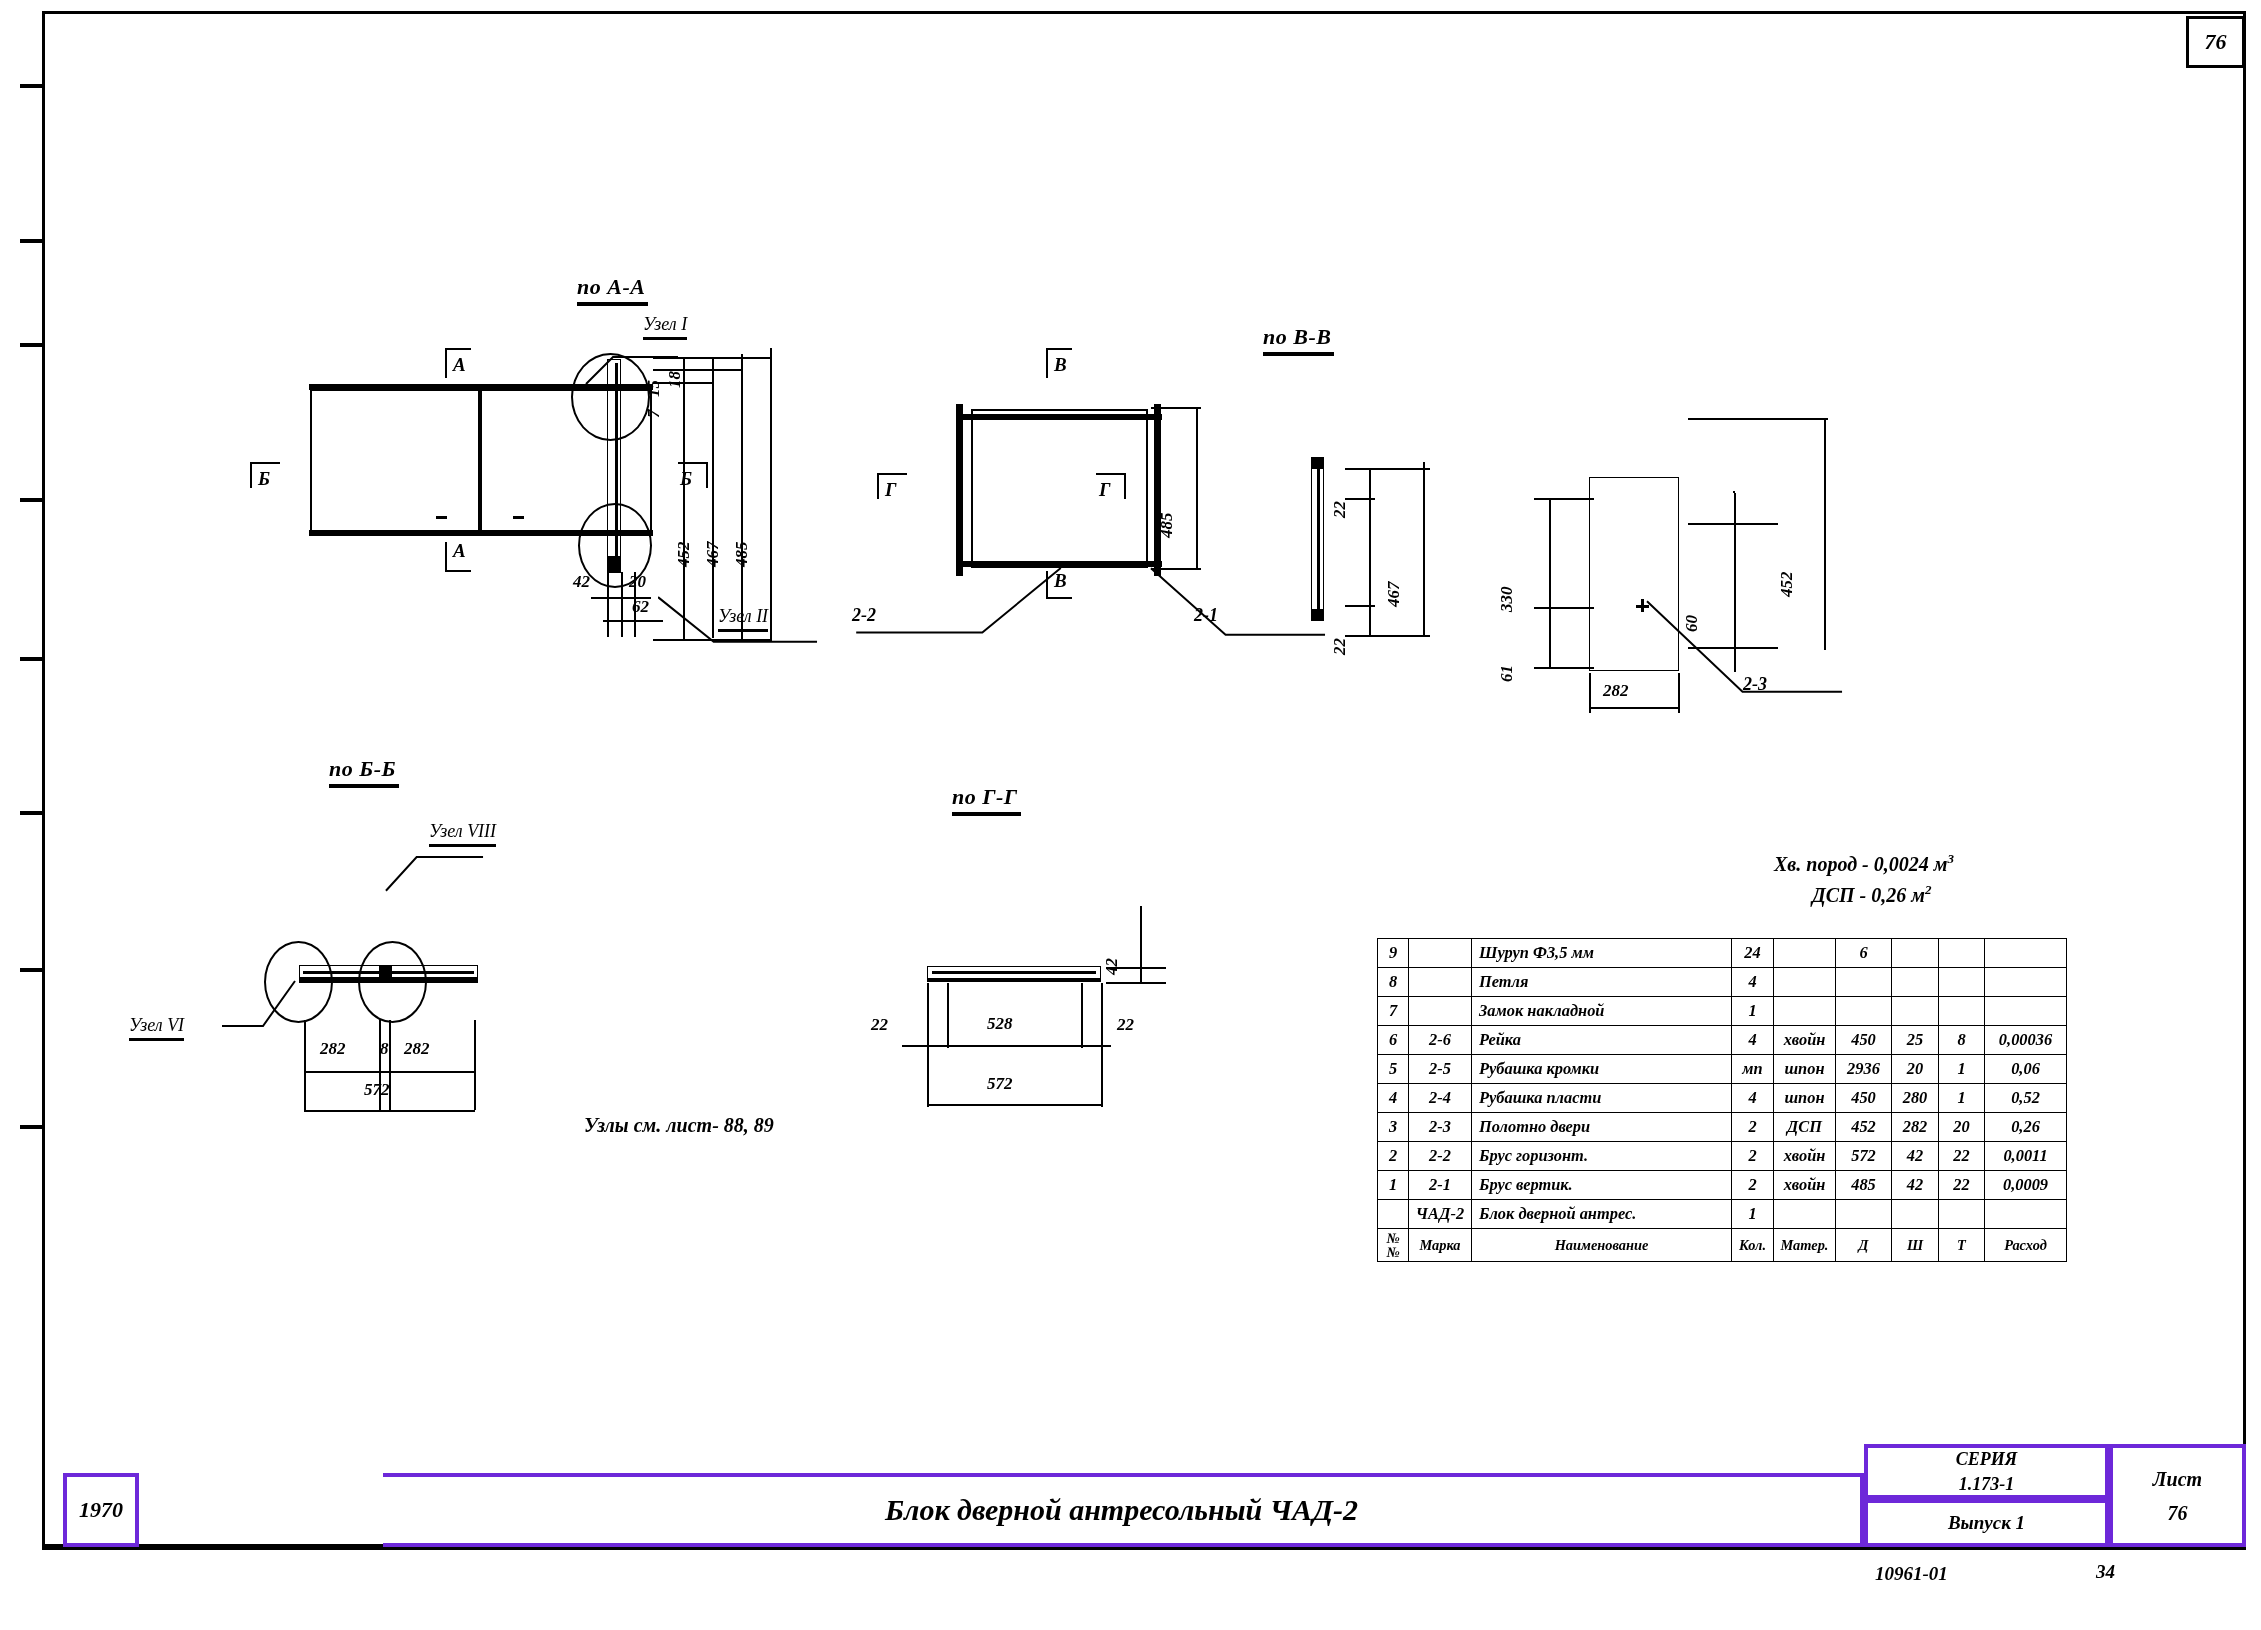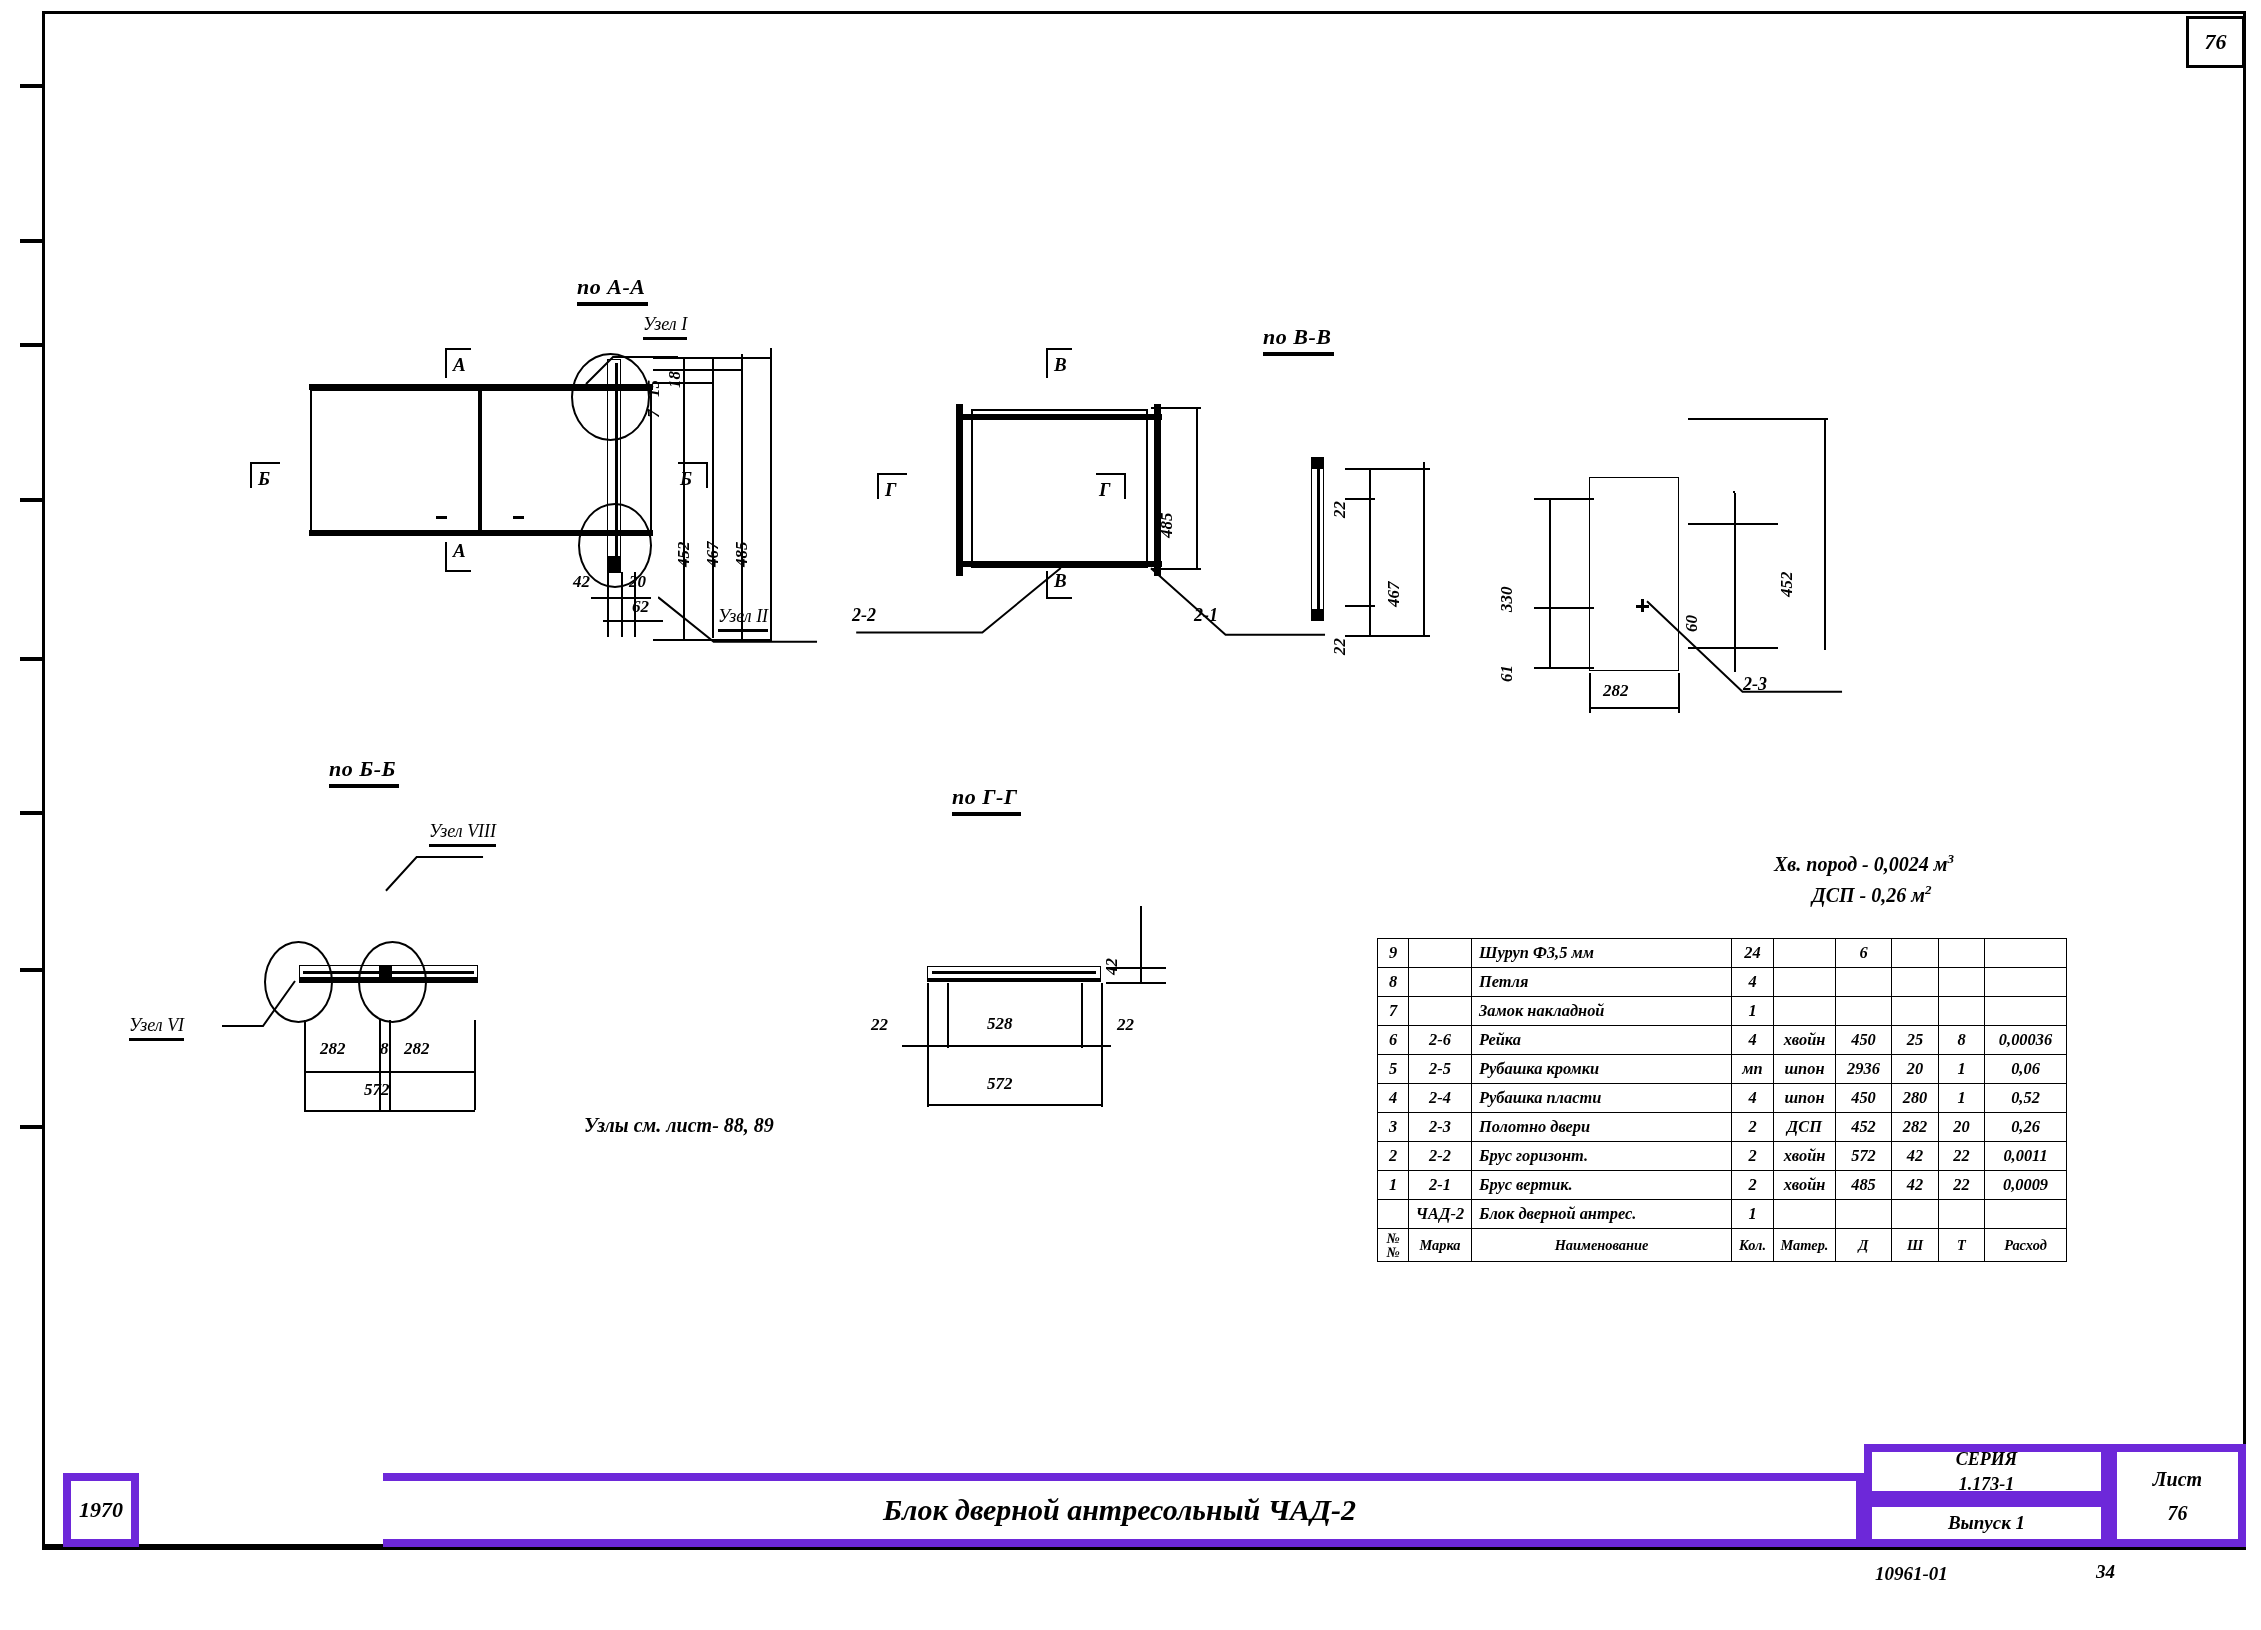--- a/index.html
+++ b/index.html
@@ -31,21 +31,21 @@
   .spec td{border:1px solid #000;padding:1px 3px;height:26px;line-height:1;}
   .spec .c{text-align:center;} .spec .l{text-align:left;padding-left:7px;}
   .w-num{width:24px;} .w-mark{width:56px;} .w-name{width:249px;}
   .w-kol{width:35px;} .w-mat{width:55px;} .w-d{width:49px;}
   .w-sh{width:40px;} .w-t{width:39px;} .w-r{width:75px;}
   .spec .hdr td{height:30px;font-size:14.4px;}
   .spec .hdr2 td{height:20px;font-size:12.4px;border-top:none;}
 
   
   .tb{position:absolute;left:52px;top:1431px;width:2184px;height:115px;}
-  .tb .cell{position:absolute;border:8px solid #6d28d9;box-sizing:border-box;
+  .tb .cell{position:absolute;border:4px solid #6d28d9;box-sizing:border-box;
       display:flex;align-items:center;justify-content:center;text-align:center;
       font-style:italic;font-weight:bold;}
   .bottomline{position:absolute;left:31px;top:1547px;width:2204px;height:2.5px;background:#000;}
   .footer{position:absolute;white-space:nowrap;font-style:italic;font-weight:bold;font-size:19px;}
 
   .sheetno{position:absolute;right:16px;top:16px;width:59px;height:52px;
       border:3px solid #000;box-sizing:border-box;display:flex;align-items:center;
       justify-content:center;font-style:italic;font-weight:bold;font-size:22px;}
   .matnote{position:absolute;white-space:nowrap;font-style:italic;font-weight:bold;font-size:20px;}
   .sup{font-size:13px;vertical-align:super;}

